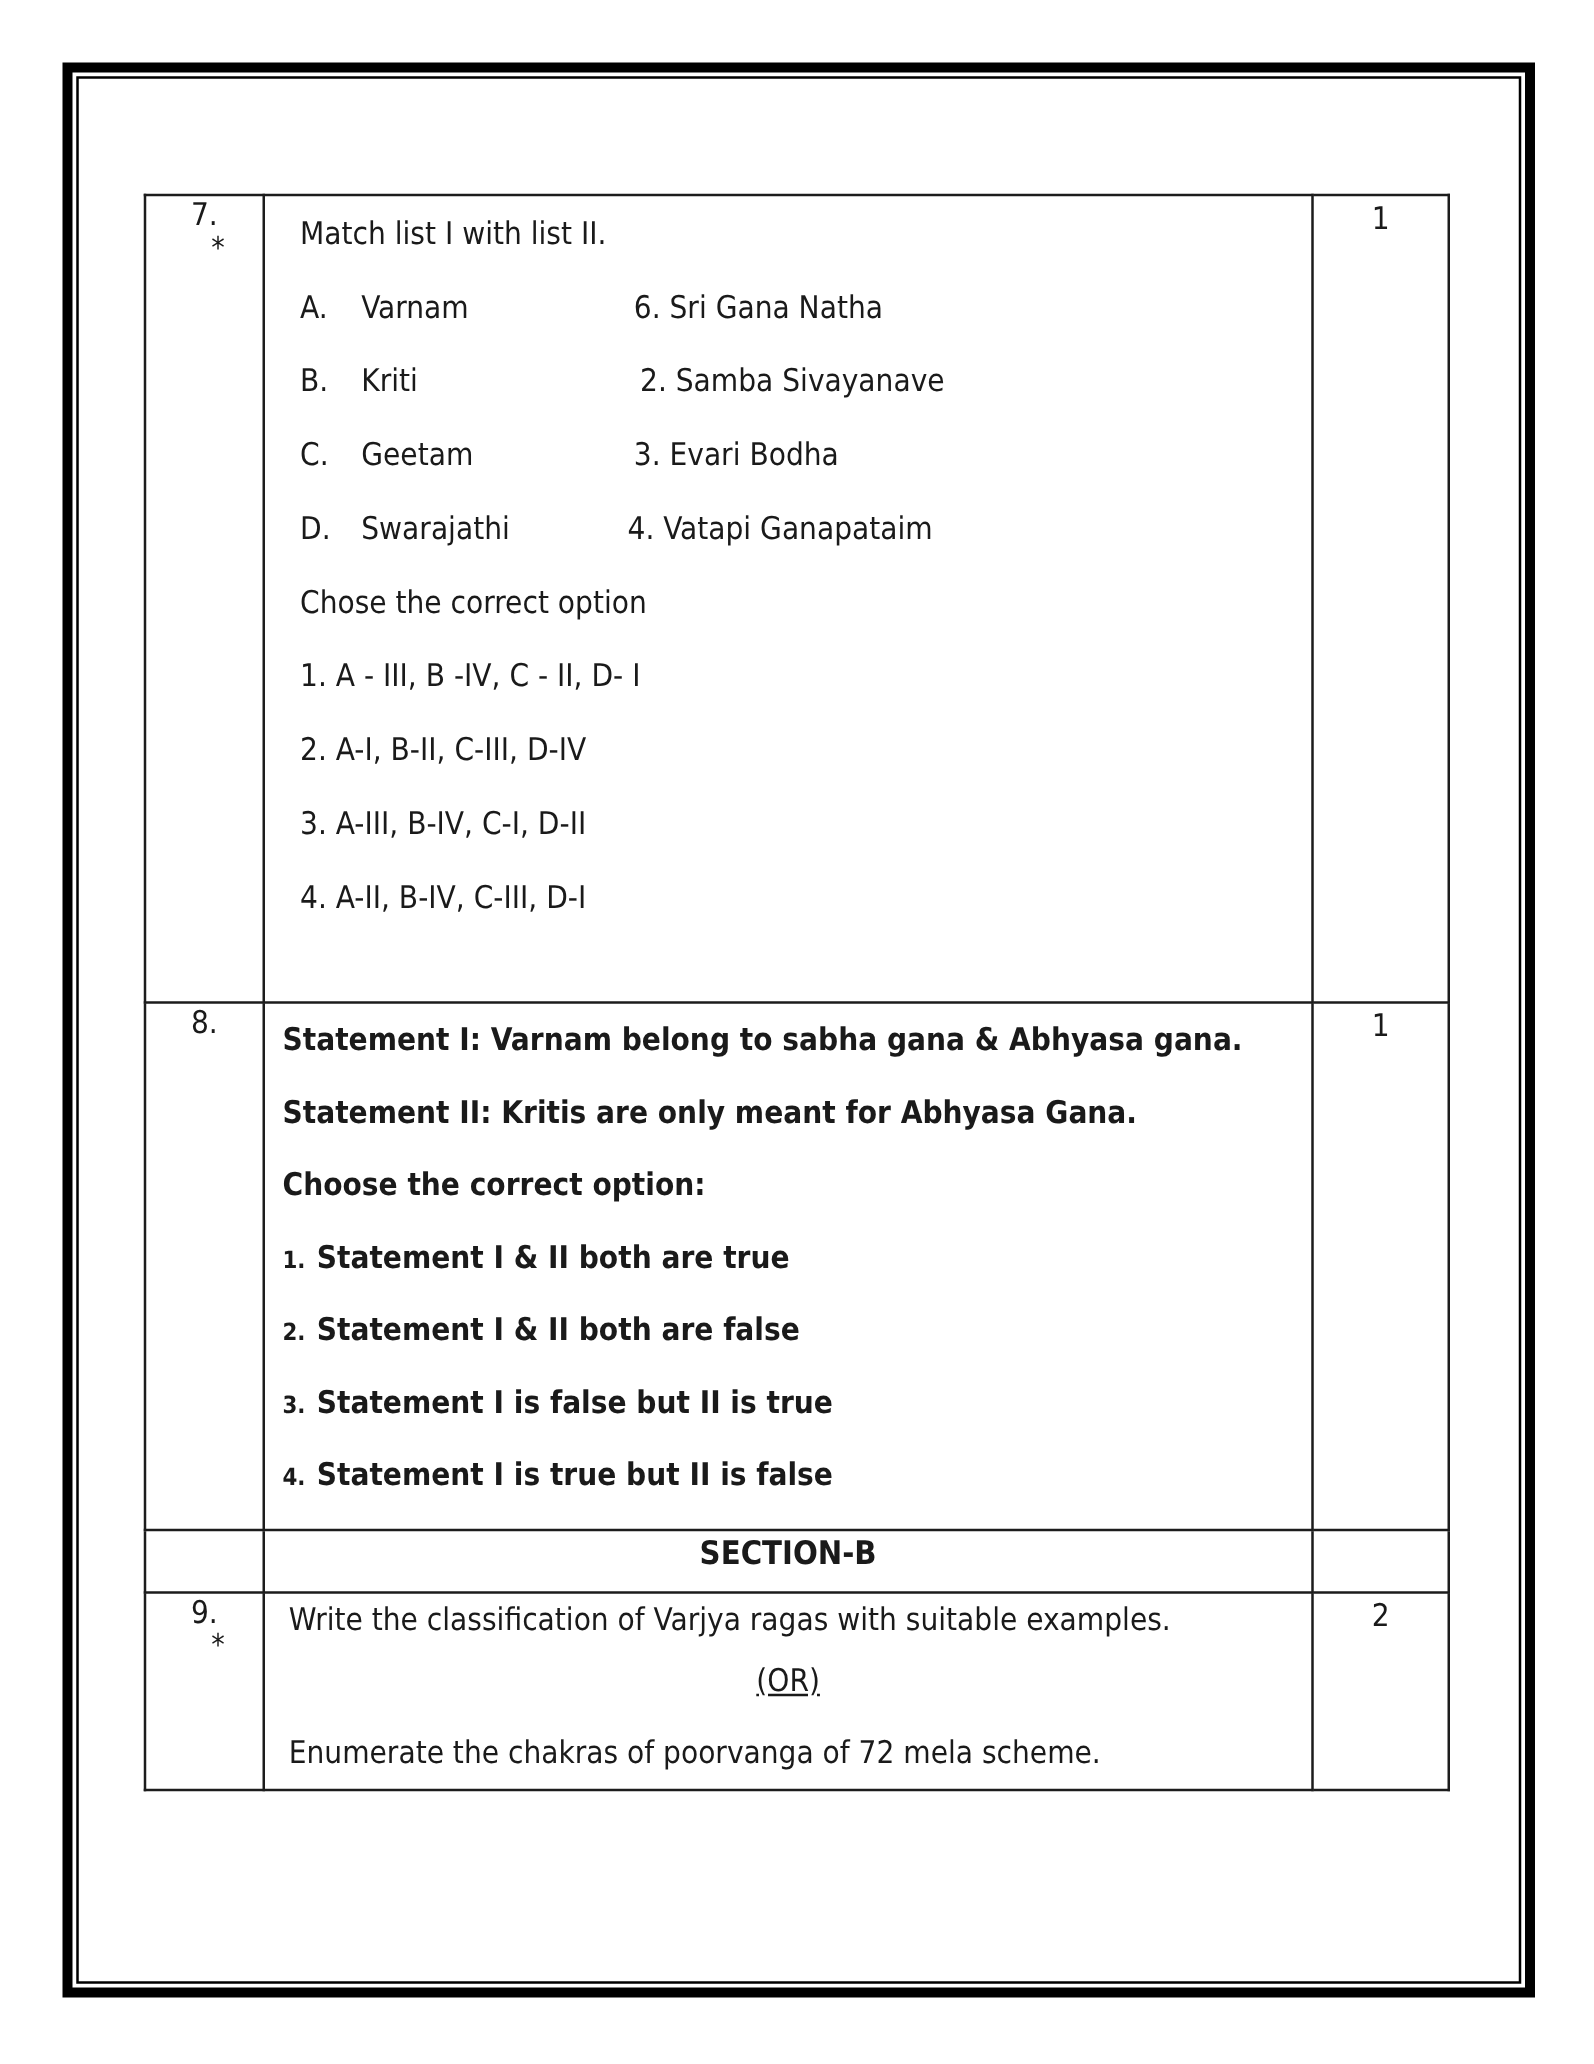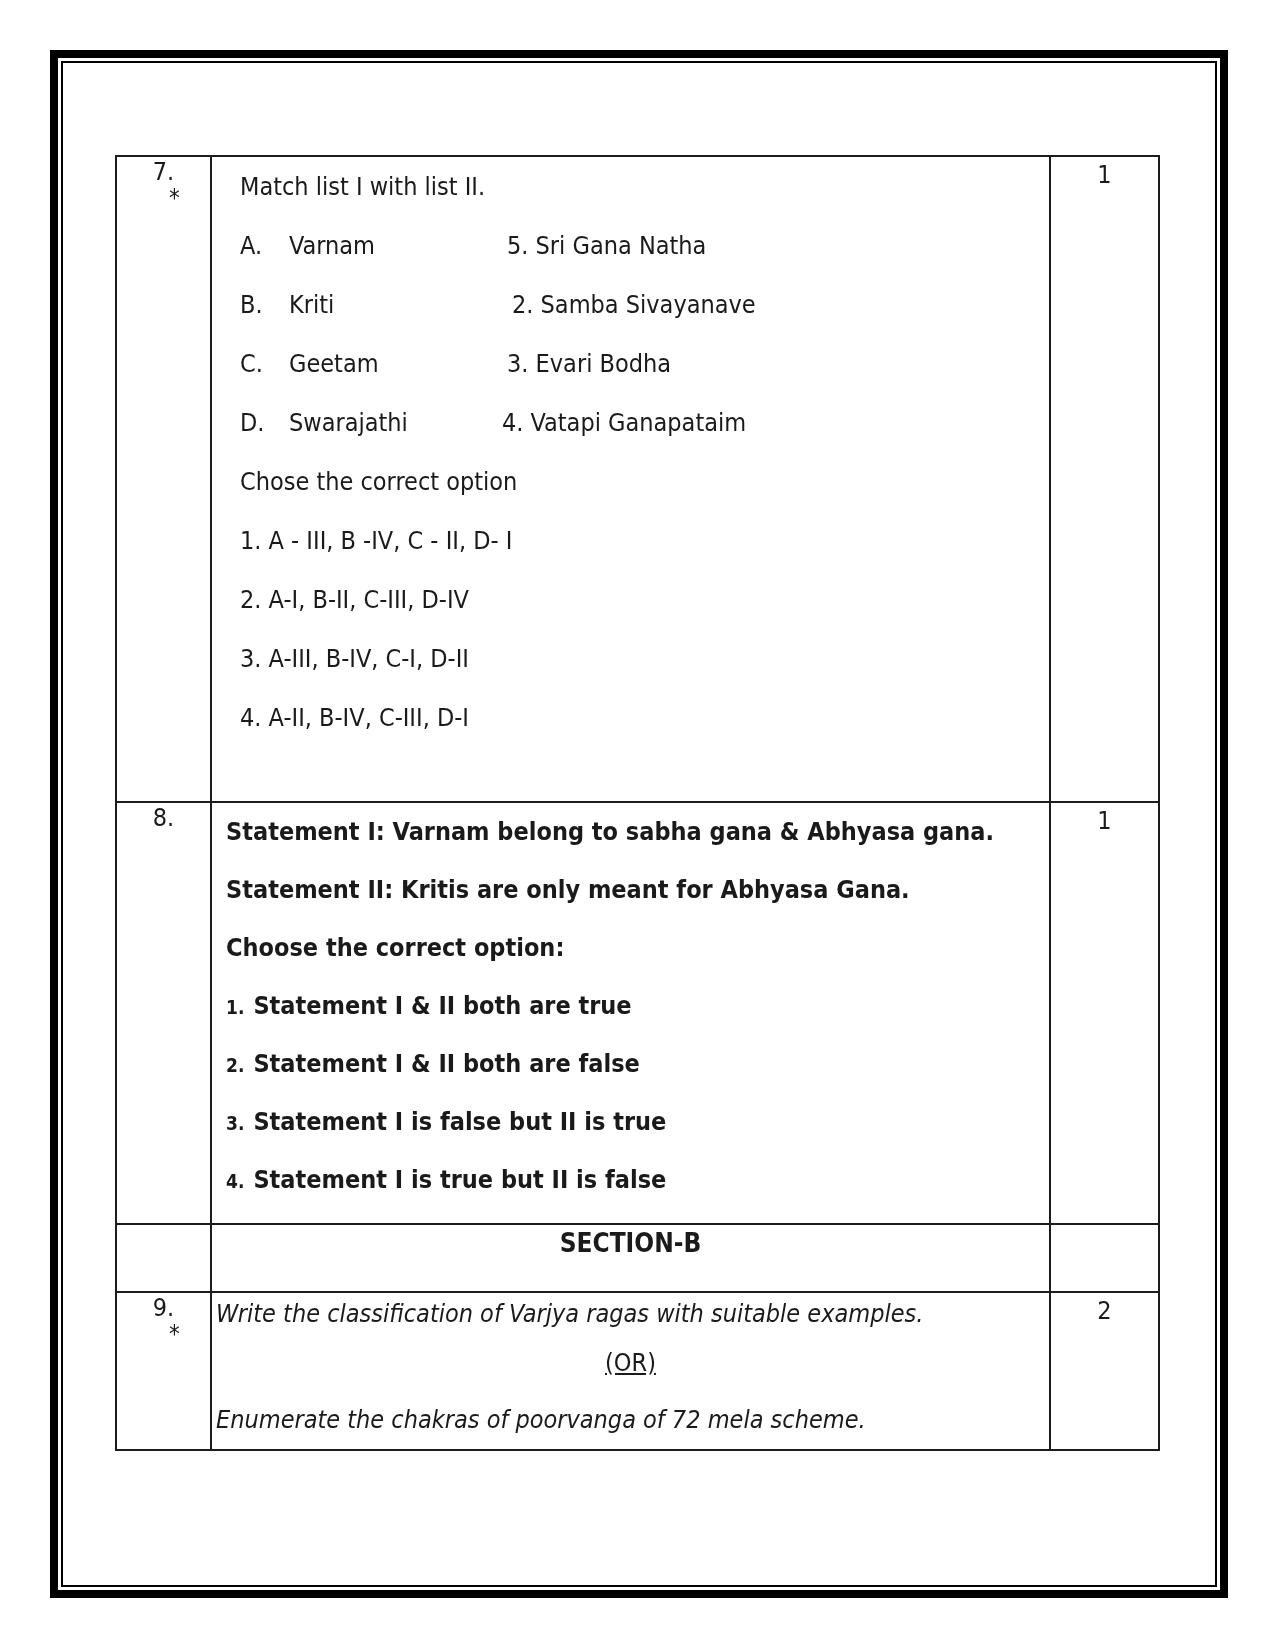--- a/index.html
+++ b/index.html
@@ -33,21 +33,21 @@
     padding: 0;
     box-sizing: border-box;
     font-size: 25px;
   }
   col.c-num  { width: 95px; }
   col.c-body { width: 839px; }
   col.c-mark { width: 109px; }
 
   tr.r7  td { height: 646px; }
   tr.r8  td { height: 422px; }
-  tr.rsec td { height: 68px; }
+  tr.rsec td { height: 50px; }
   tr.r9  td { height: 145px; }
   tr.r10 td { height: 142px; }
 
   .num-cell { text-align: center; padding-top: 1px; }
   .qnum  { line-height: 28px; }
   .qstar { line-height: 24px; padding-left: 22px; font-size: 24px; }
 
   .marks-cell { text-align: center; padding-top: 3px; }
   .marks-cell span { line-height: 28px; }
 
@@ -62,21 +62,21 @@
   .onum { font-size: 19px; margin-right: 9px; }
 
   .section-cell {
     text-align: center; font-weight: bold;
     padding-top: 3px; font-size: 26px; line-height: 30px;
   }
 
   .rsh .s1 { height: 42px; line-height: 42px; }
   .rsh .s2 { height: 56px; line-height: 56px; text-align: center; text-decoration: underline; }
   .rsh .s3 { height: 58px; line-height: 58px; }
-  .rsh .s1, .rsh .s3 { padding-left: 4px; white-space: nowrap; font-style: italic; }
+  .rsh .s1, .rsh .s3 { padding-left: 19px; white-space: nowrap; }
 </style>
 </head>
 <body>
 
 <div>
   <div class="outer-frame"></div>
   <div class="inner-frame"></div>
 
   <table class="qtable">
     <colgroup>
@@ -89,21 +89,21 @@
       <tr class="r7">
         <td class="num-cell">
           <div class="qnum">7.</div>
           <div class="qstar">*</div>
         </td>
         <td class="content-cell r7c">
           <div class="line">Match list I with list II.</div>
 
           <div class="line">
             <span class="plabel">A.</span><span>Varnam</span>
-            <span class="pmatch">5. Sri Gana Natha</span>
+            <span class="pmatch">6. Sri Gana Natha</span>
           </div>
           <div class="line">
             <span class="plabel">B.</span><span>Kriti</span>
             <span class="pmatch" style="left:272px">2. Samba Sivayanave</span>
           </div>
           <div class="line">
             <span class="plabel">C.</span><span>Geetam</span>
             <span class="pmatch">3. Evari Bodha</span>
           </div>
           <div class="line">

